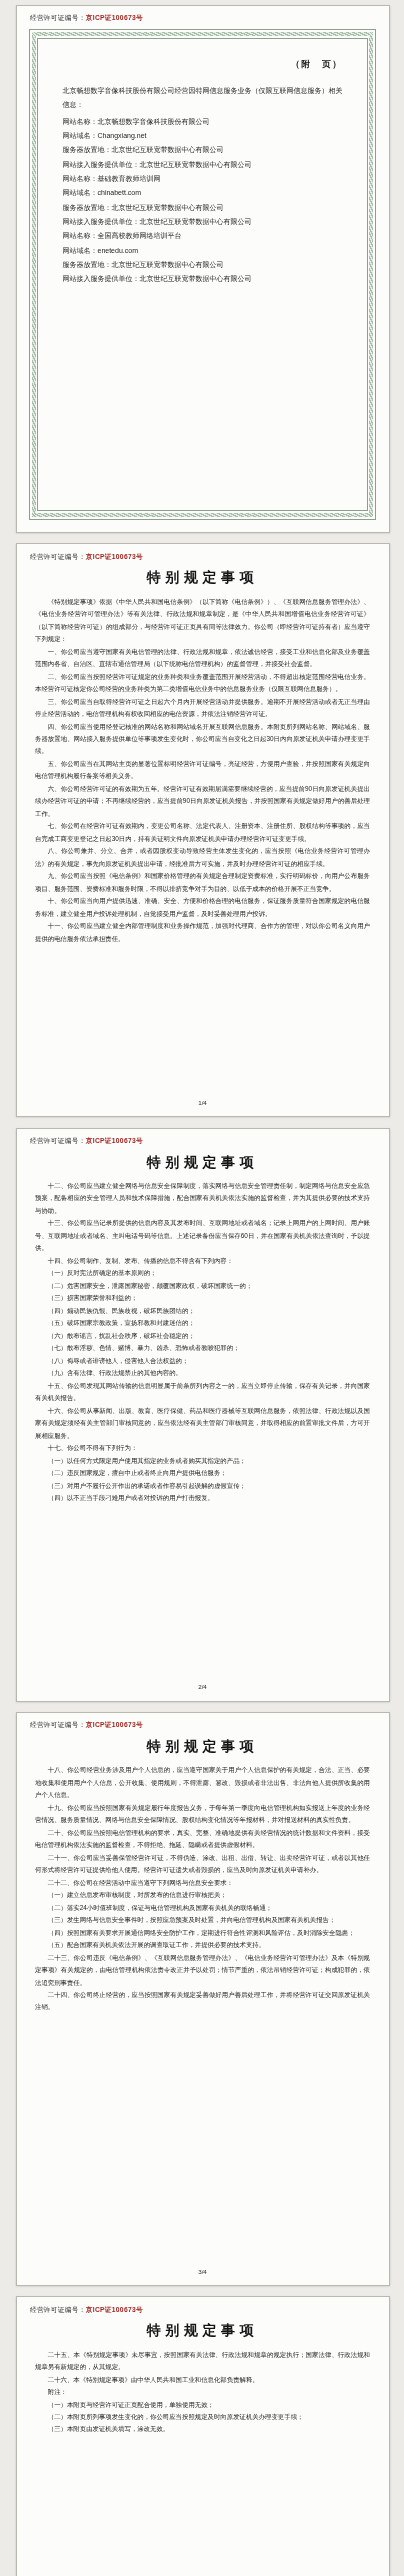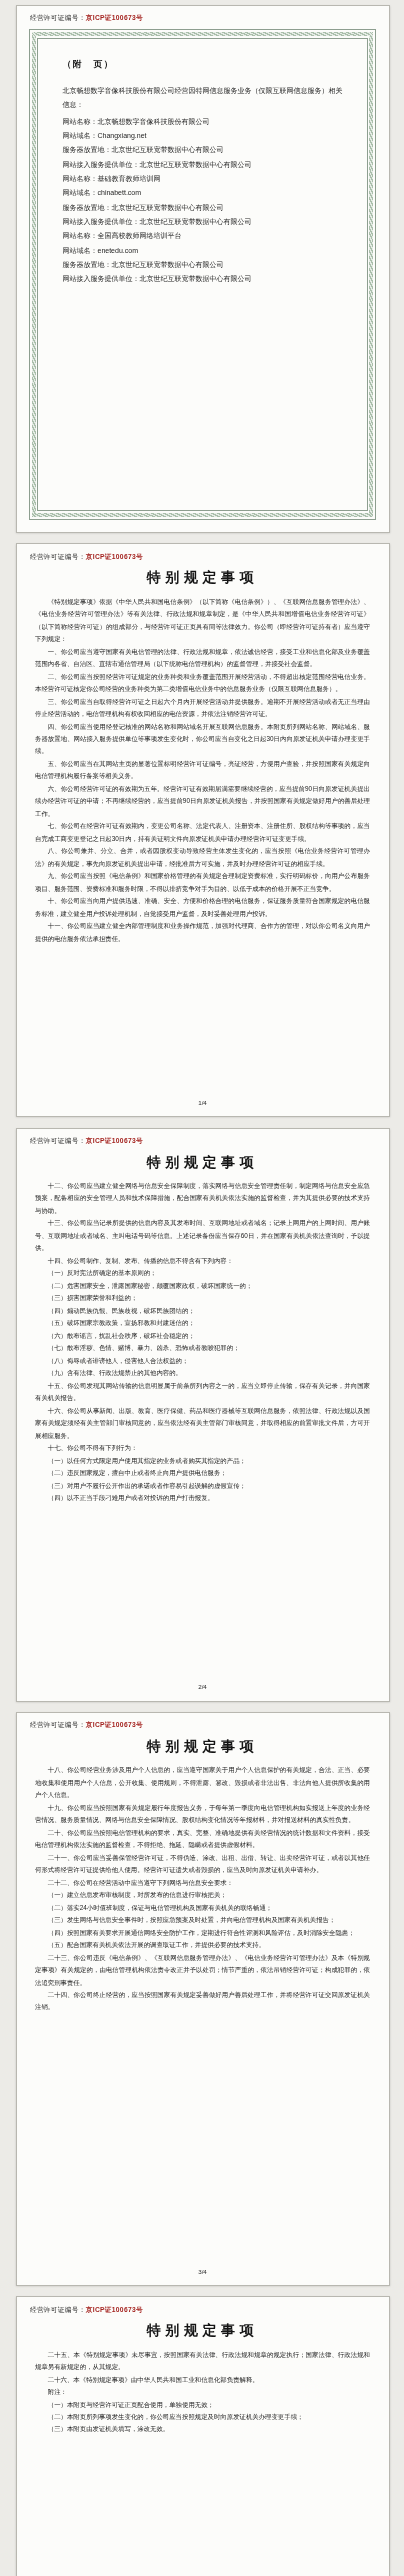--- a/index.html
+++ b/index.html
@@ -59,21 +59,21 @@
     margin:7.2px 0 0;
     text-align:center;
     font-family:"Liberation Serif", serif;
     font-size:11.3px;
     font-weight:bold;
     color:#141414;
     letter-spacing:0.5px;
   }
   .cert-sub {
     margin-top:5.2px;
-    text-align:left;
+    text-align:right;
     font-family:Liberation Sans, sans-serif;
     font-size:8.8px;
     font-weight:bold;
     letter-spacing:1.5px;
     color:#141414;
   }
   .cert-body {
     margin-top:12.4px;
     font-size:7px;
     line-height:2.05;

